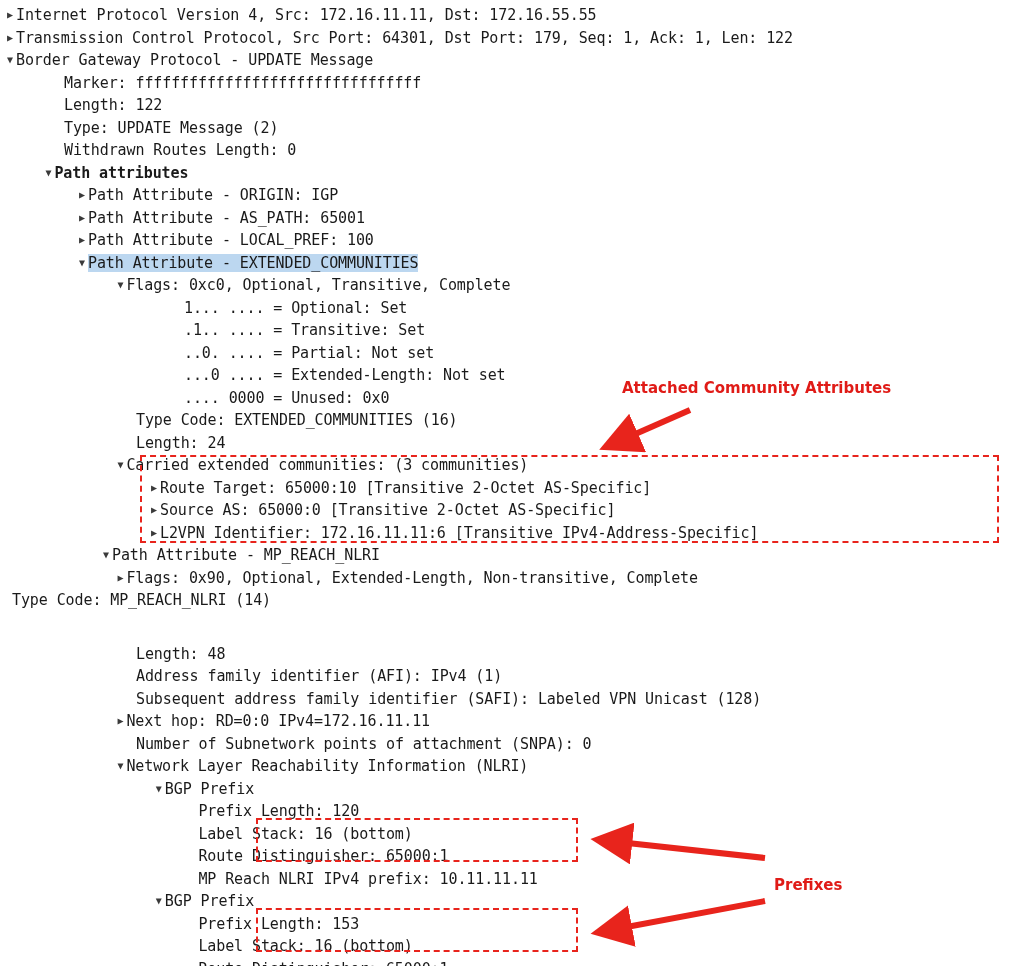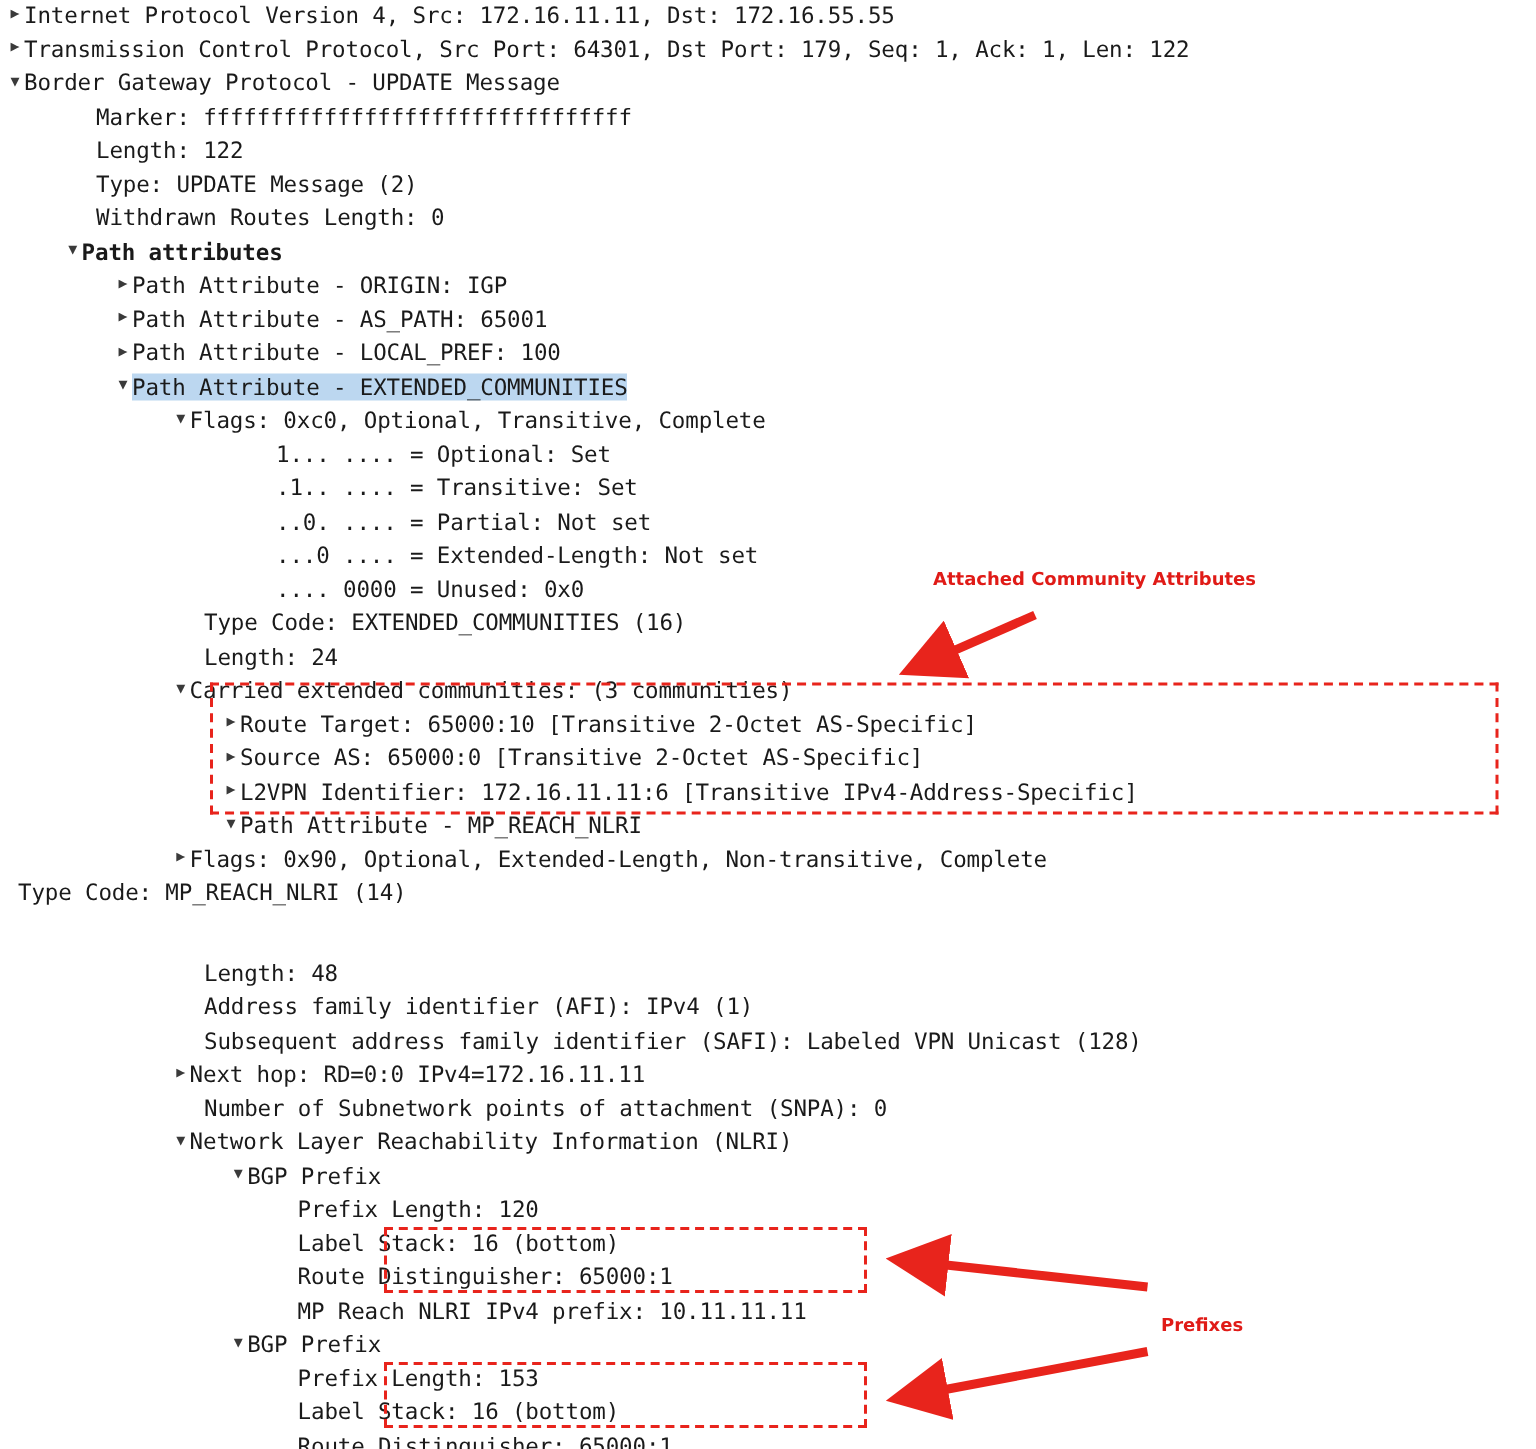--- a/index.html
+++ b/index.html
@@ -16,21 +16,21 @@
   }
   #tree {
     position: absolute;
     left: 0;
     top: 0;
     width: 1024px;
   }
   .row {
     position: relative;
     height: 22.5px;
-    line-height: 20px;
+    line-height: 31px;
     white-space: pre;
     font-size: 15px;
     color: #1a1a1a;
     letter-spacing: -0.1px;
   }
   .row .twisty {
     display: inline-block;
     width: 12px;
     text-align: center;
     color: #3a3a3a;
@@ -47,21 +47,21 @@
   }
   .row.selected .label {
     background: #bcd7f0;
   }
   
   .annot {
     position: absolute;
     color: #e01b17;
     font-family: "DejaVu Sans", sans-serif;
     font-weight: bold;
-    font-size: 12px;
+    font-size: 15px;
     white-space: pre;
   }
   .dashbox {
     position: absolute;
     border: 2px dashed #e8241c;
     box-sizing: border-box;
     pointer-events: none;
   }
   svg.arrow-layer {
     position: absolute;
@@ -93,21 +93,21 @@
     <div class="row" style="padding-left: 172px;"><span class="twisty none">&nbsp;</span><span class="label">.1.. .... = Transitive: Set</span></div>
     <div class="row" style="padding-left: 172px;"><span class="twisty none">&nbsp;</span><span class="label">..0. .... = Partial: Not set</span></div>
     <div class="row" style="padding-left: 172px;"><span class="twisty none">&nbsp;</span><span class="label">...0 .... = Extended-Length: Not set</span></div>
     <div class="row" style="padding-left: 172px;"><span class="twisty none">&nbsp;</span><span class="label">.... 0000 = Unused: 0x0</span></div>
     <div class="row" style="padding-left: 124px;"><span class="twisty none">&nbsp;</span><span class="label">Type Code: EXTENDED_COMMUNITIES (16)</span></div>
     <div class="row" style="padding-left: 124px;"><span class="twisty none">&nbsp;</span><span class="label">Length: 24</span></div>
     <div class="row" style="padding-left: 114.4px;"><span class="twisty">▼</span><span class="label">Carried extended communities: (3 communities)</span></div>
     <div class="row" style="padding-left: 148px;"><span class="twisty">▶</span><span class="label">Route Target: 65000:10 [Transitive 2-Octet AS-Specific]</span></div>
     <div class="row" style="padding-left: 148px;"><span class="twisty">▶</span><span class="label">Source AS: 65000:0 [Transitive 2-Octet AS-Specific]</span></div>
     <div class="row" style="padding-left: 148px;"><span class="twisty">▶</span><span class="label">L2VPN Identifier: 172.16.11.11:6 [Transitive IPv4-Address-Specific]</span></div>
-    <div class="row" style="padding-left: 100px; margin-left: 48px;"><span class="twisty">▼</span><span class="label">Path Attribute - MP_REACH_NLRI</span></div>
+    <div class="row" style="padding-left: 100px;"><span class="twisty">▼</span><span class="label">Path Attribute - MP_REACH_NLRI</span></div>
     <div class="row" style="padding-left: 114.4px;"><span class="twisty">▶</span><span class="label">Flags: 0x90, Optional, Extended-Length, Non-transitive, Complete</span></div>
     <div class="row" style=""><span class="twisty none">&nbsp;</span><span class="label">Type Code: MP_REACH_NLRI (14)</span></div>
     <div class="row" style="padding-left: 124px; margin-top: 31px;"><span class="twisty none">&nbsp;</span><span class="label">Length: 48</span></div>
     <div class="row" style="padding-left: 124px;"><span class="twisty none">&nbsp;</span><span class="label">Address family identifier (AFI): IPv4 (1)</span></div>
     <div class="row" style="padding-left: 124px;"><span class="twisty none">&nbsp;</span><span class="label">Subsequent address family identifier (SAFI): Labeled VPN Unicast (128)</span></div>
     <div class="row" style="padding-left: 114.4px;"><span class="twisty">▶</span><span class="label">Next hop: RD=0:0 IPv4=172.16.11.11</span></div>
     <div class="row" style="padding-left: 124px;"><span class="twisty none">&nbsp;</span><span class="label">Number of Subnetwork points of attachment (SNPA): 0</span></div>
     <div class="row" style="padding-left: 114.4px;"><span class="twisty">▼</span><span class="label">Network Layer Reachability Information (NLRI)</span></div>
     <div class="row" style="padding-left: 152.8px;"><span class="twisty">▼</span><span class="label">BGP Prefix</span></div>
     <div class="row" style="padding-left: 186.4px;"><span class="twisty none">&nbsp;</span><span class="label">Prefix Length: 120</span></div>

